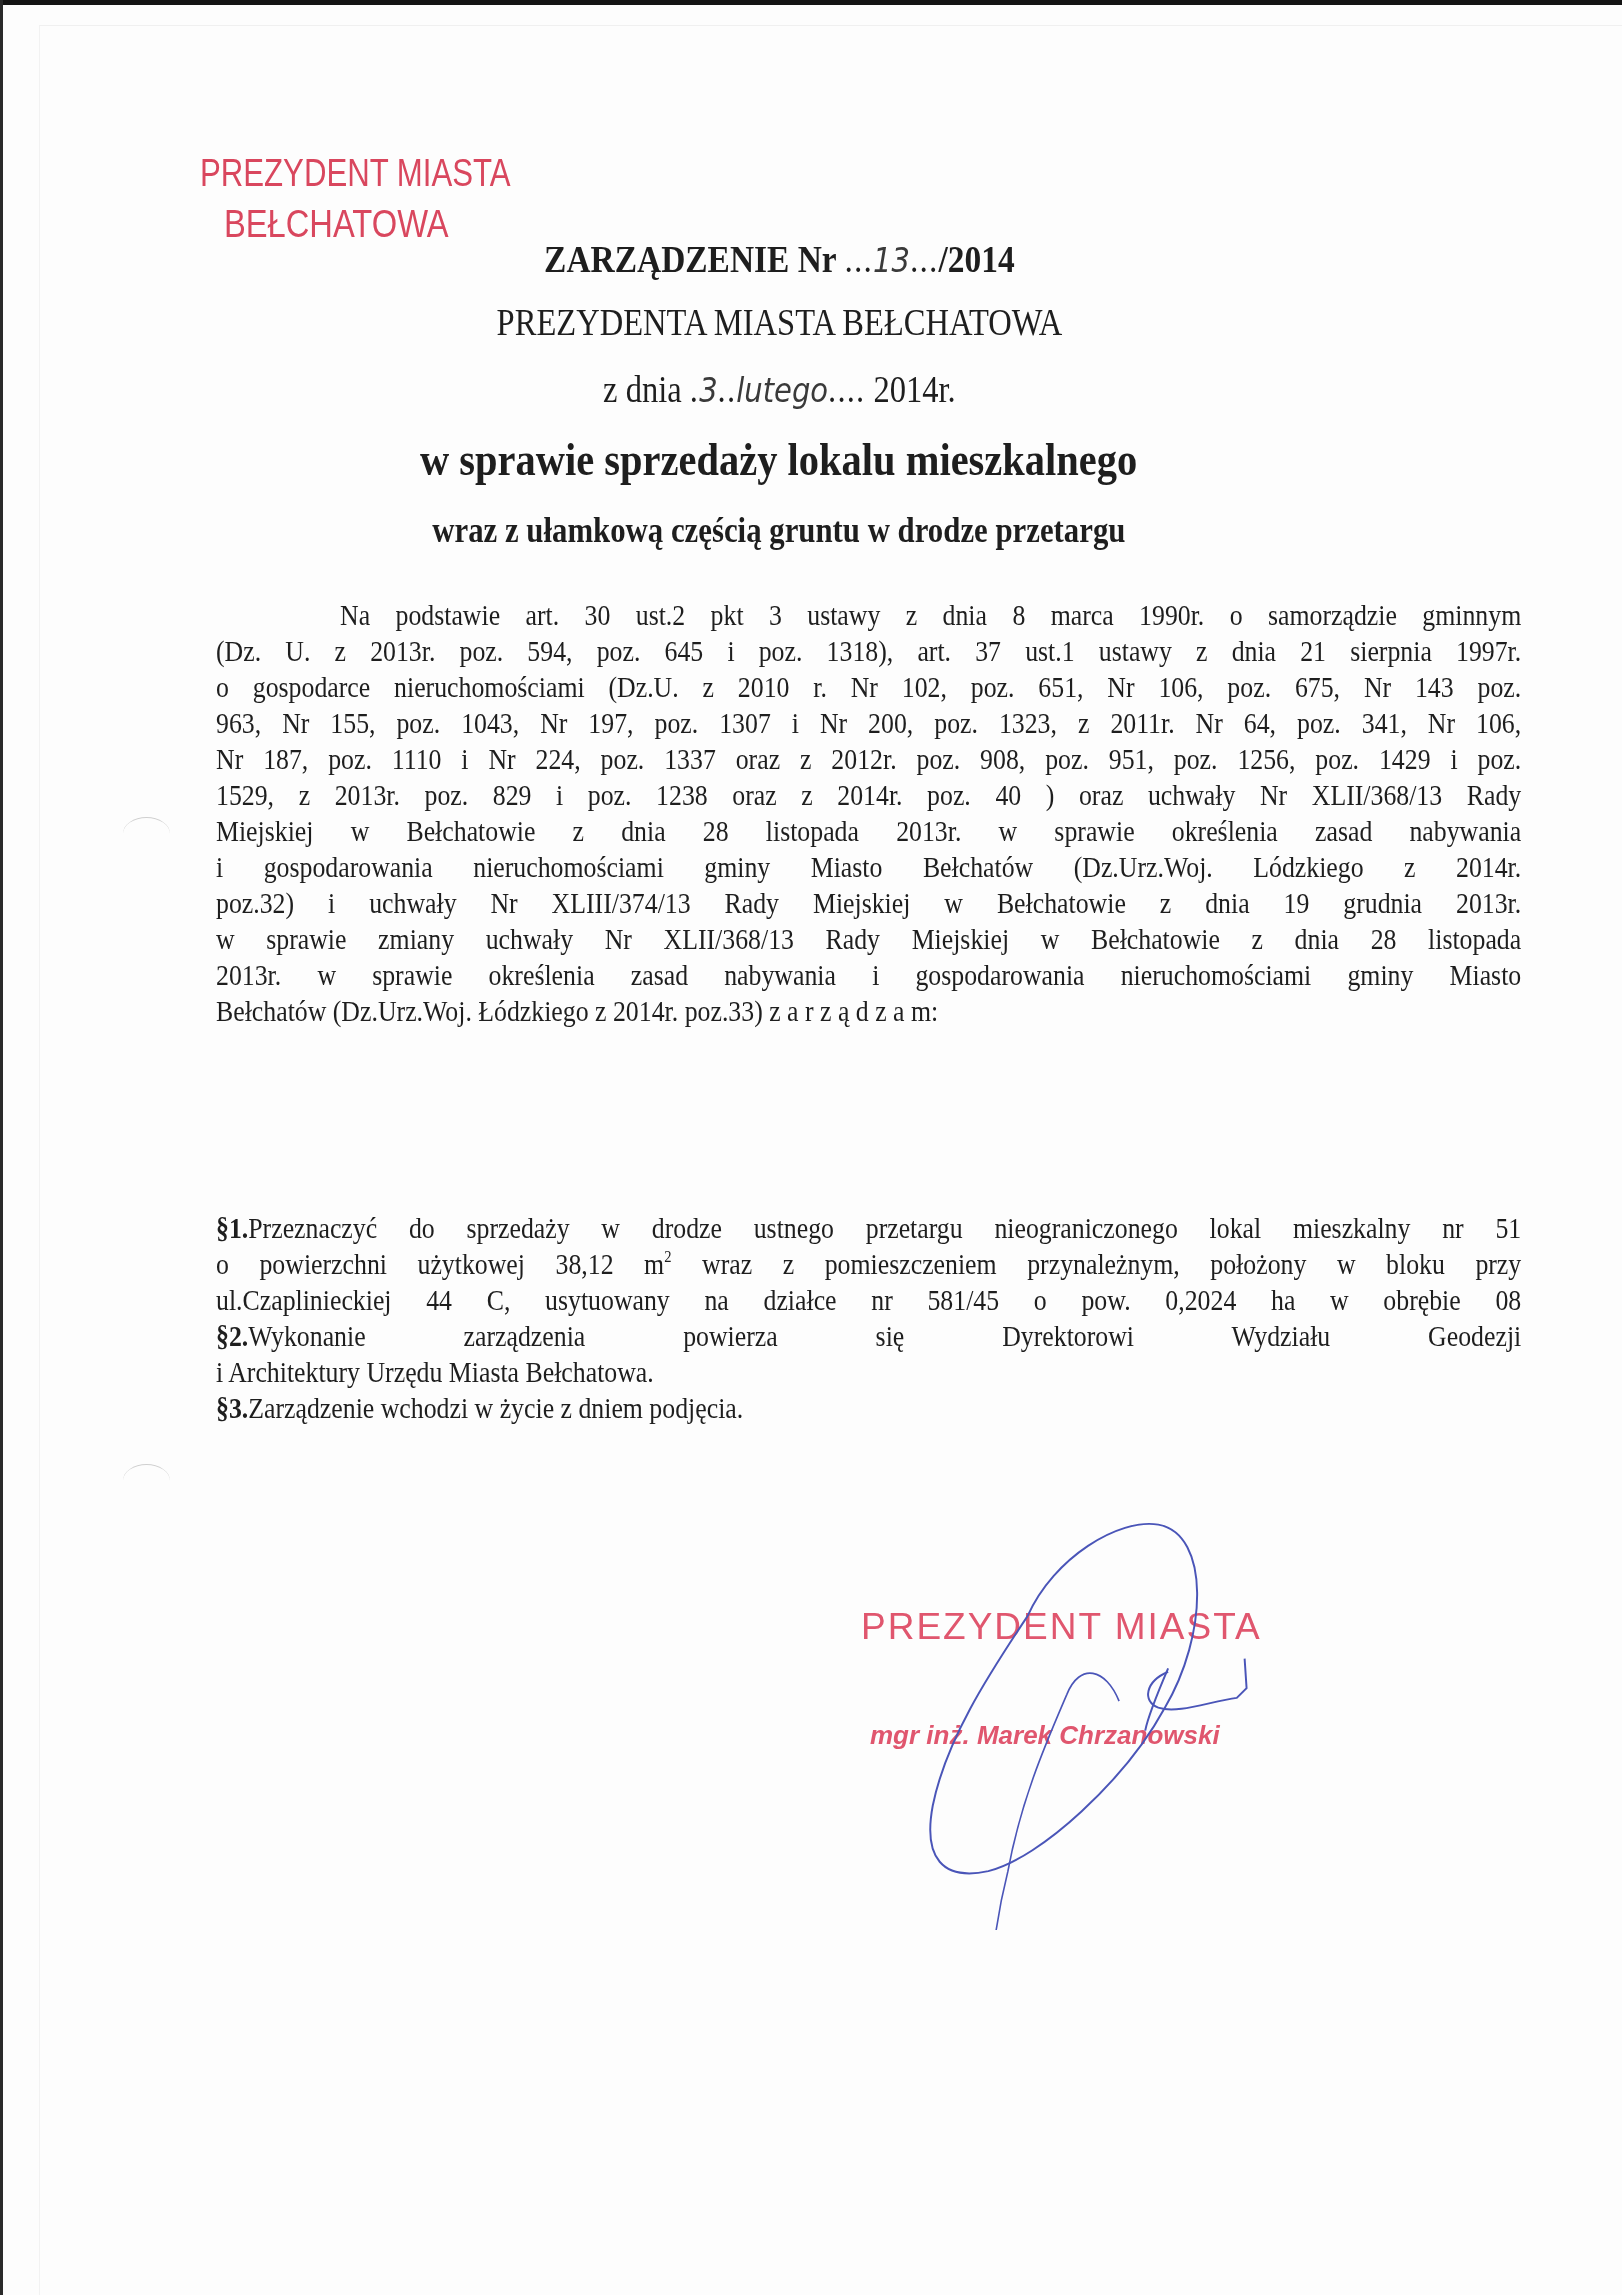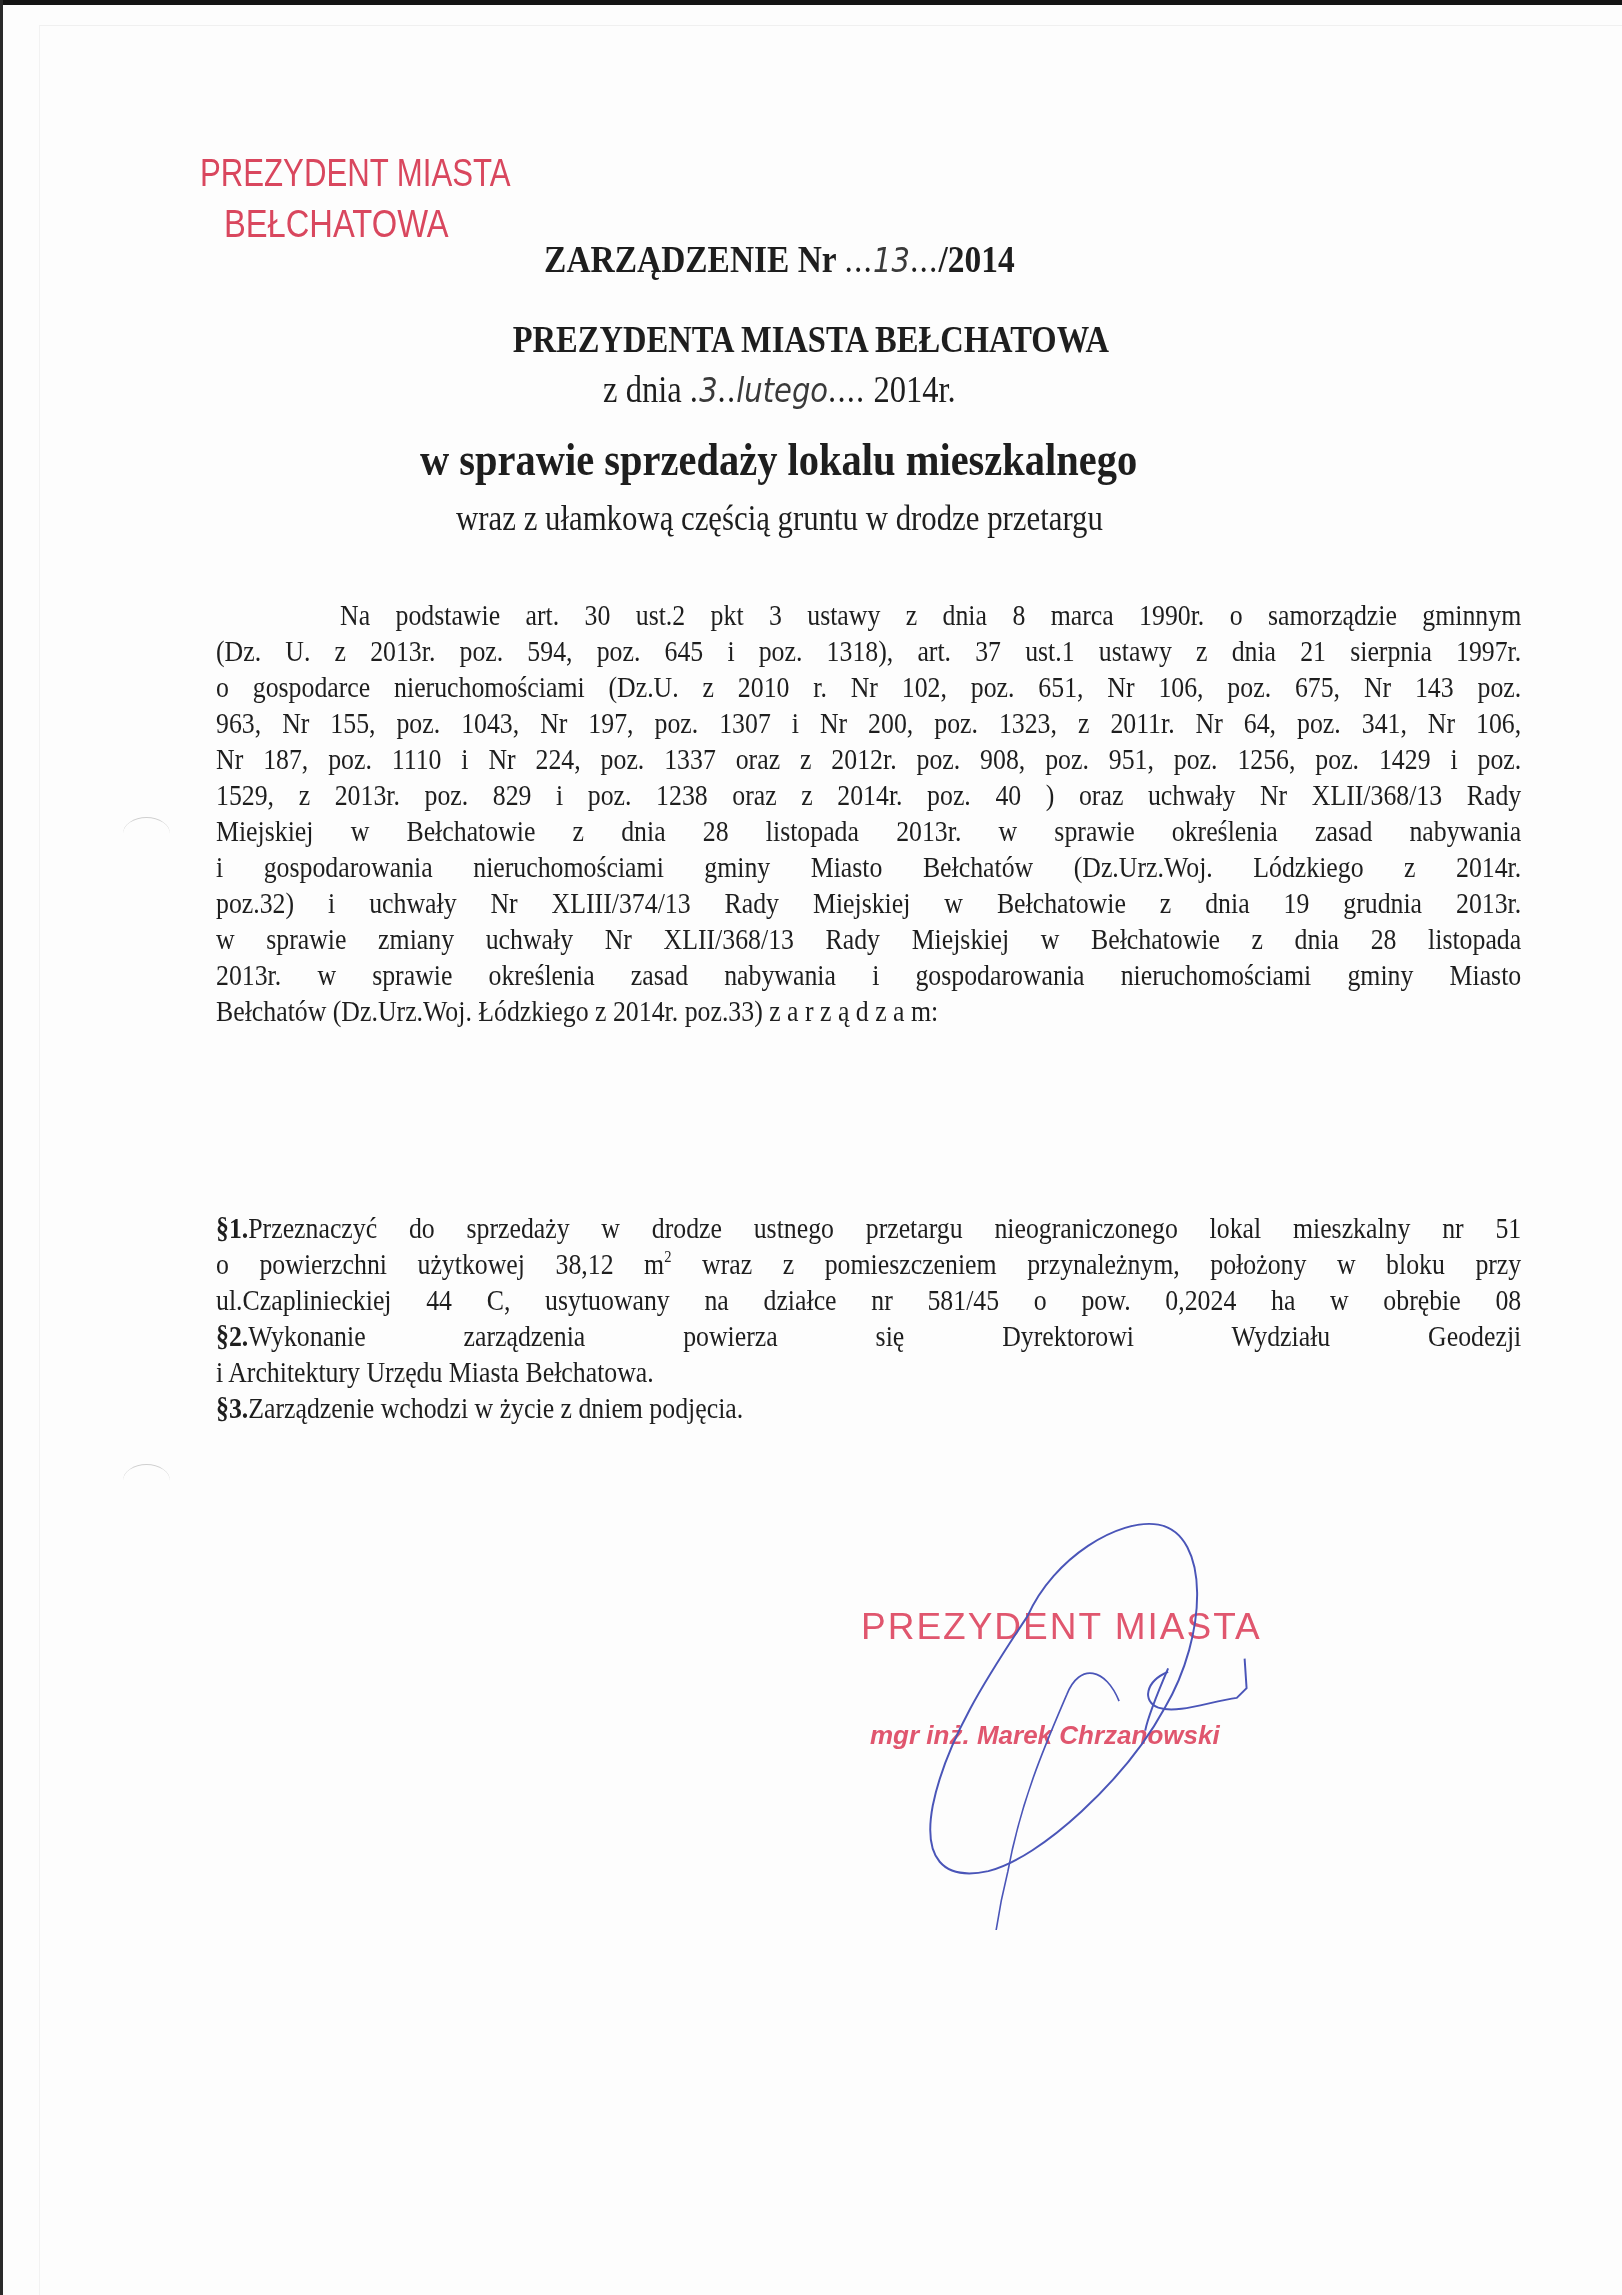--- a/index.html
+++ b/index.html
@@ -14,24 +14,24 @@
   .scan-left { position: absolute; left: 0; top: 0; width: 2.6px; height: 2295px; background: #2a2a2a; }
   .scan-inner-edge { position: absolute; left: 39px; top: 25px; width: 1584px; height: 2271px; border-top: 0.7px solid #f0f0f0; border-left: 0.7px solid #f2f2f2; }
 
   .punch-hole { position: absolute; width: 47px; height: 15.7px; border-top: 1.3px solid #cfcfcf; border-radius: 50% 50% 0 0 / 100% 100% 0 0; }
 
   .stamp { position: absolute; font-family: "Liberation Sans", "DejaVu Sans", sans-serif; color: #d9475e; letter-spacing: 0px; }
   .stamp-top { left: 200px; top: 154px; font-size: 38px; transform: scaleX(0.82); transform-origin: left top; line-height: 39px; }
   .stamp-bottom { left: 224px; top: 205px; font-size: 38px; transform: scaleX(0.86); transform-origin: left top; line-height: 39px; }
   .h-line { position: absolute; left: 0; width: 1558px; text-align: center; white-space: nowrap; }
   .h1 { top: 237px; font-size: 38px; font-weight: bold; }
-  .h2 { top: 318px; font-size: 37px; font-weight: bold; margin-left: 32px; }
+  .h2 { top: 301px; font-size: 37px; font-weight: normal; }
   .h3 { top: 368px; font-size: 37px; font-weight: normal; }
   .h4 { top: 433px; font-size: 46px; font-weight: bold; }
-  .h5 { top: 499px; font-size: 35px; font-weight: normal; }
+  .h5 { top: 511px; font-size: 35px; font-weight: bold; }
   .h-inner { display: inline-block; transform: scaleX(0.88); transform-origin: center; }
 
   .handwritten { font-family: "DejaVu Sans", sans-serif; font-style: italic; font-weight: normal; color: #3a3a3a; font-size: 33px; }
   .dots { letter-spacing: 1.3px; font-weight: normal; }
 
   .body-block { position: absolute; left: 216px; width: 1305px; font-size: 30px; line-height: 36px; text-align: justify; }
   .body-block .line { display: block; text-align: justify; text-align-last: justify; white-space: nowrap; height: 36px; overflow: visible; }
   .body-block .line.last { text-align-last: left; }
   .line-inner { display: block; transform: scaleX(0.86); transform-origin: left top; width: 116.3%; text-align: justify; text-align-last: justify; }
   .line.last .line-inner { text-align-last: left; }

